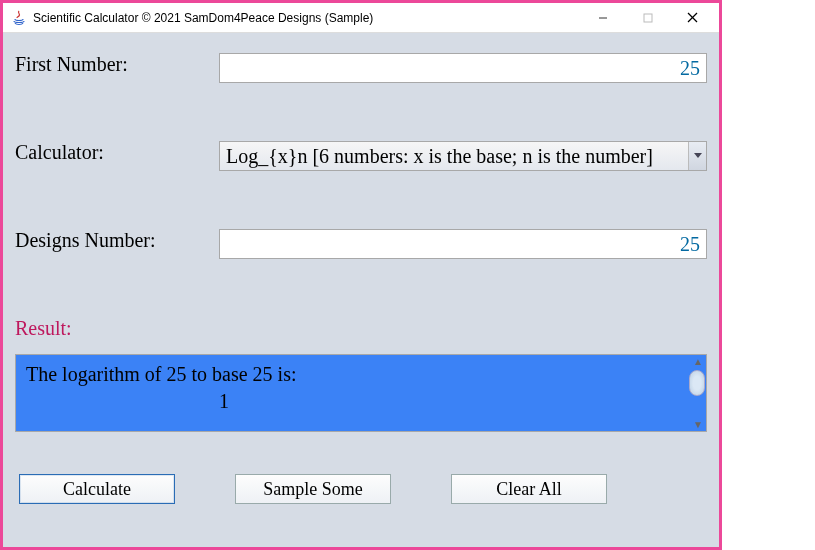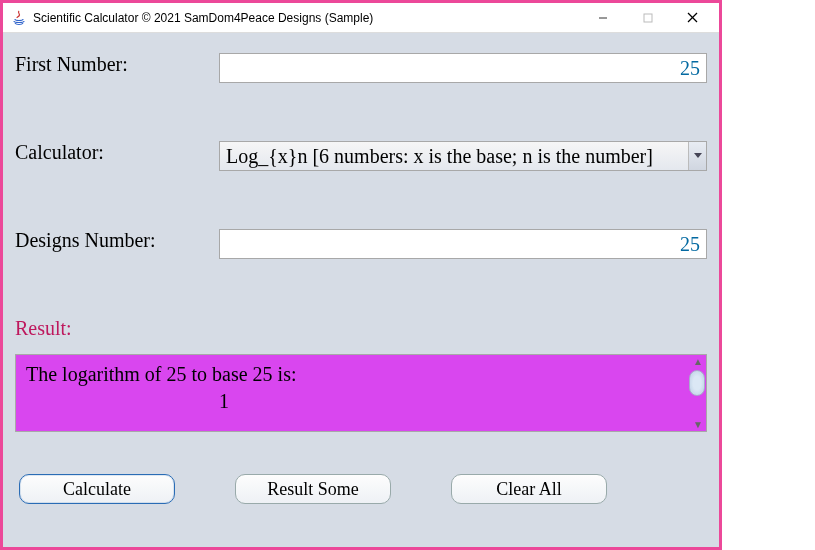--- a/index.html
+++ b/index.html
@@ -138,21 +138,21 @@
     }
     .result-box-wrap {
       position: relative;
       height: 78px;
       margin-bottom: 42px;
     }
     .result-box {
       width: 100%;
       height: 100%;
       border: 1px solid #a8a8a8;
-      background: #d946ef;
+      background: #3b82f6;
       padding: 6px 20px 16px 10px;
       font-size: 20px;
       font-family: Georgia, "Times New Roman", serif;
       resize: none;
       overflow: hidden;
       color: #000;
       line-height: 1.35;
     }
     .result-line2 {
       display: block;
@@ -191,21 +191,21 @@
       padding-left: 4px;
     }
     .action-btn {
       width: 156px;
       height: 30px;
       border: 1px solid #9aa;
       background: linear-gradient(#fdfdfd, #eef1f5);
       font-size: 18px;
       font-family: Georgia, "Times New Roman", serif;
       color: #000;
-      border-radius: 10px;
+      border-radius: 0;
       cursor: pointer;
     }
     .action-btn.primary {
       border: 1.5px solid #2a6cb5;
       box-shadow: 0 0 0 1px rgba(42,108,181,0.15) inset;
     }
   </style>
 </head>
 <body>
 
@@ -273,18 +273,18 @@
       </div>
       <div class="scroll-indicator">
         <span class="scroll-arrow">▲</span>
         <span class="scroll-thumb"></span>
         <span class="scroll-arrow">▼</span>
       </div>
     </div>
 
     <div class="button-row">
       <button class="action-btn primary">Calculate</button>
-      <button class="action-btn">Result Some</button>
+      <button class="action-btn">Sample Some</button>
       <button class="action-btn">Clear All</button>
     </div>
 
   </div>
 </div>
 
 </body></html>

